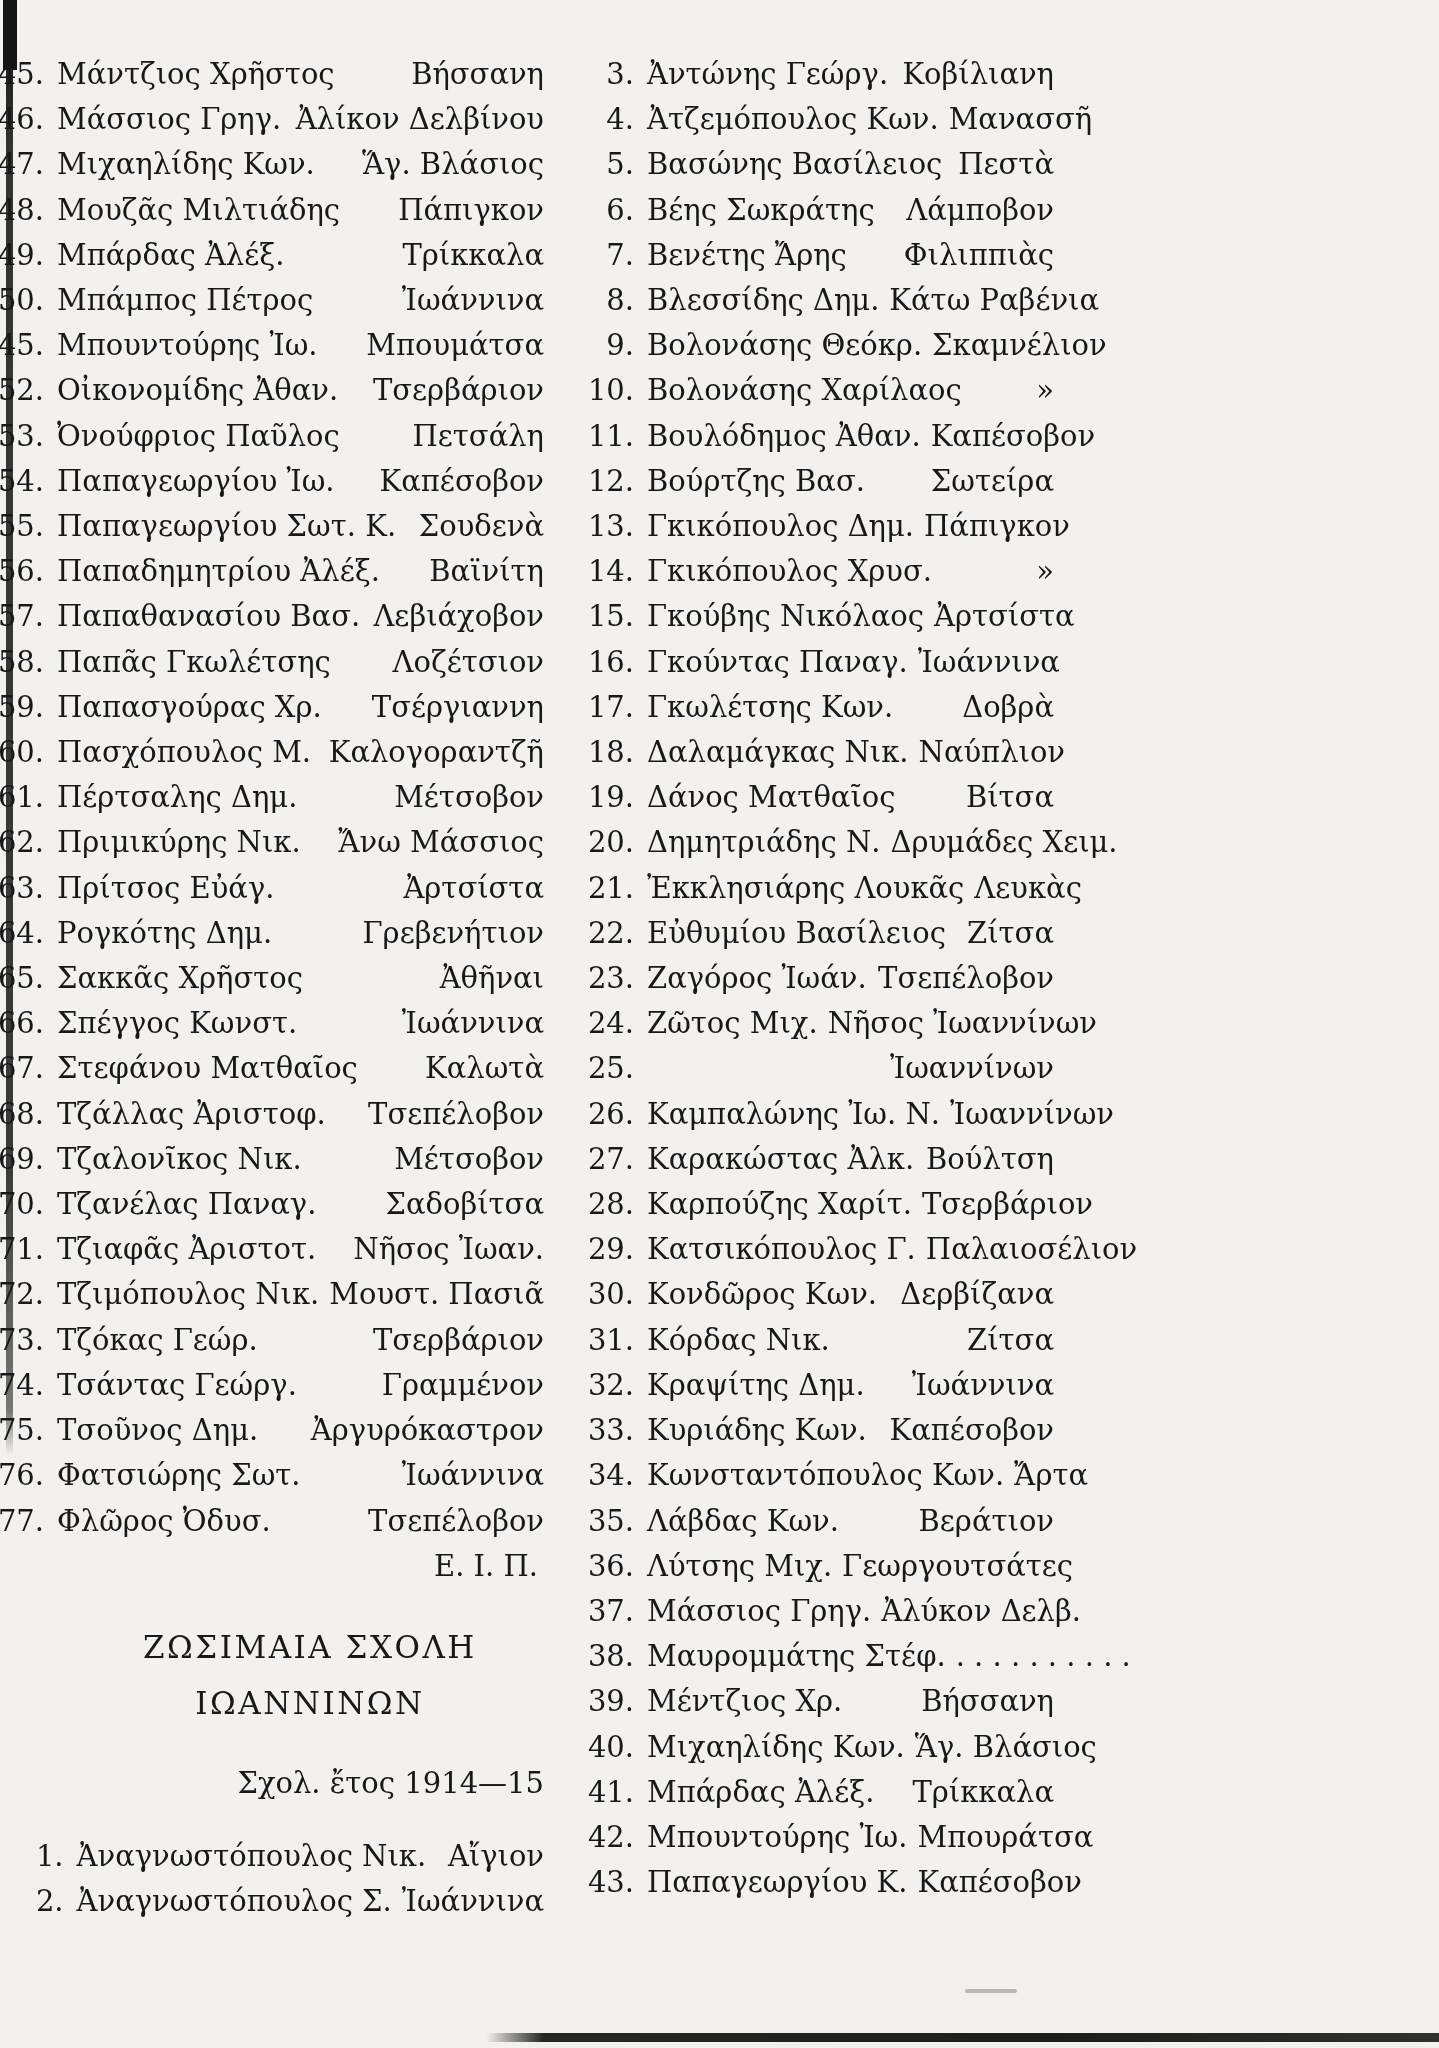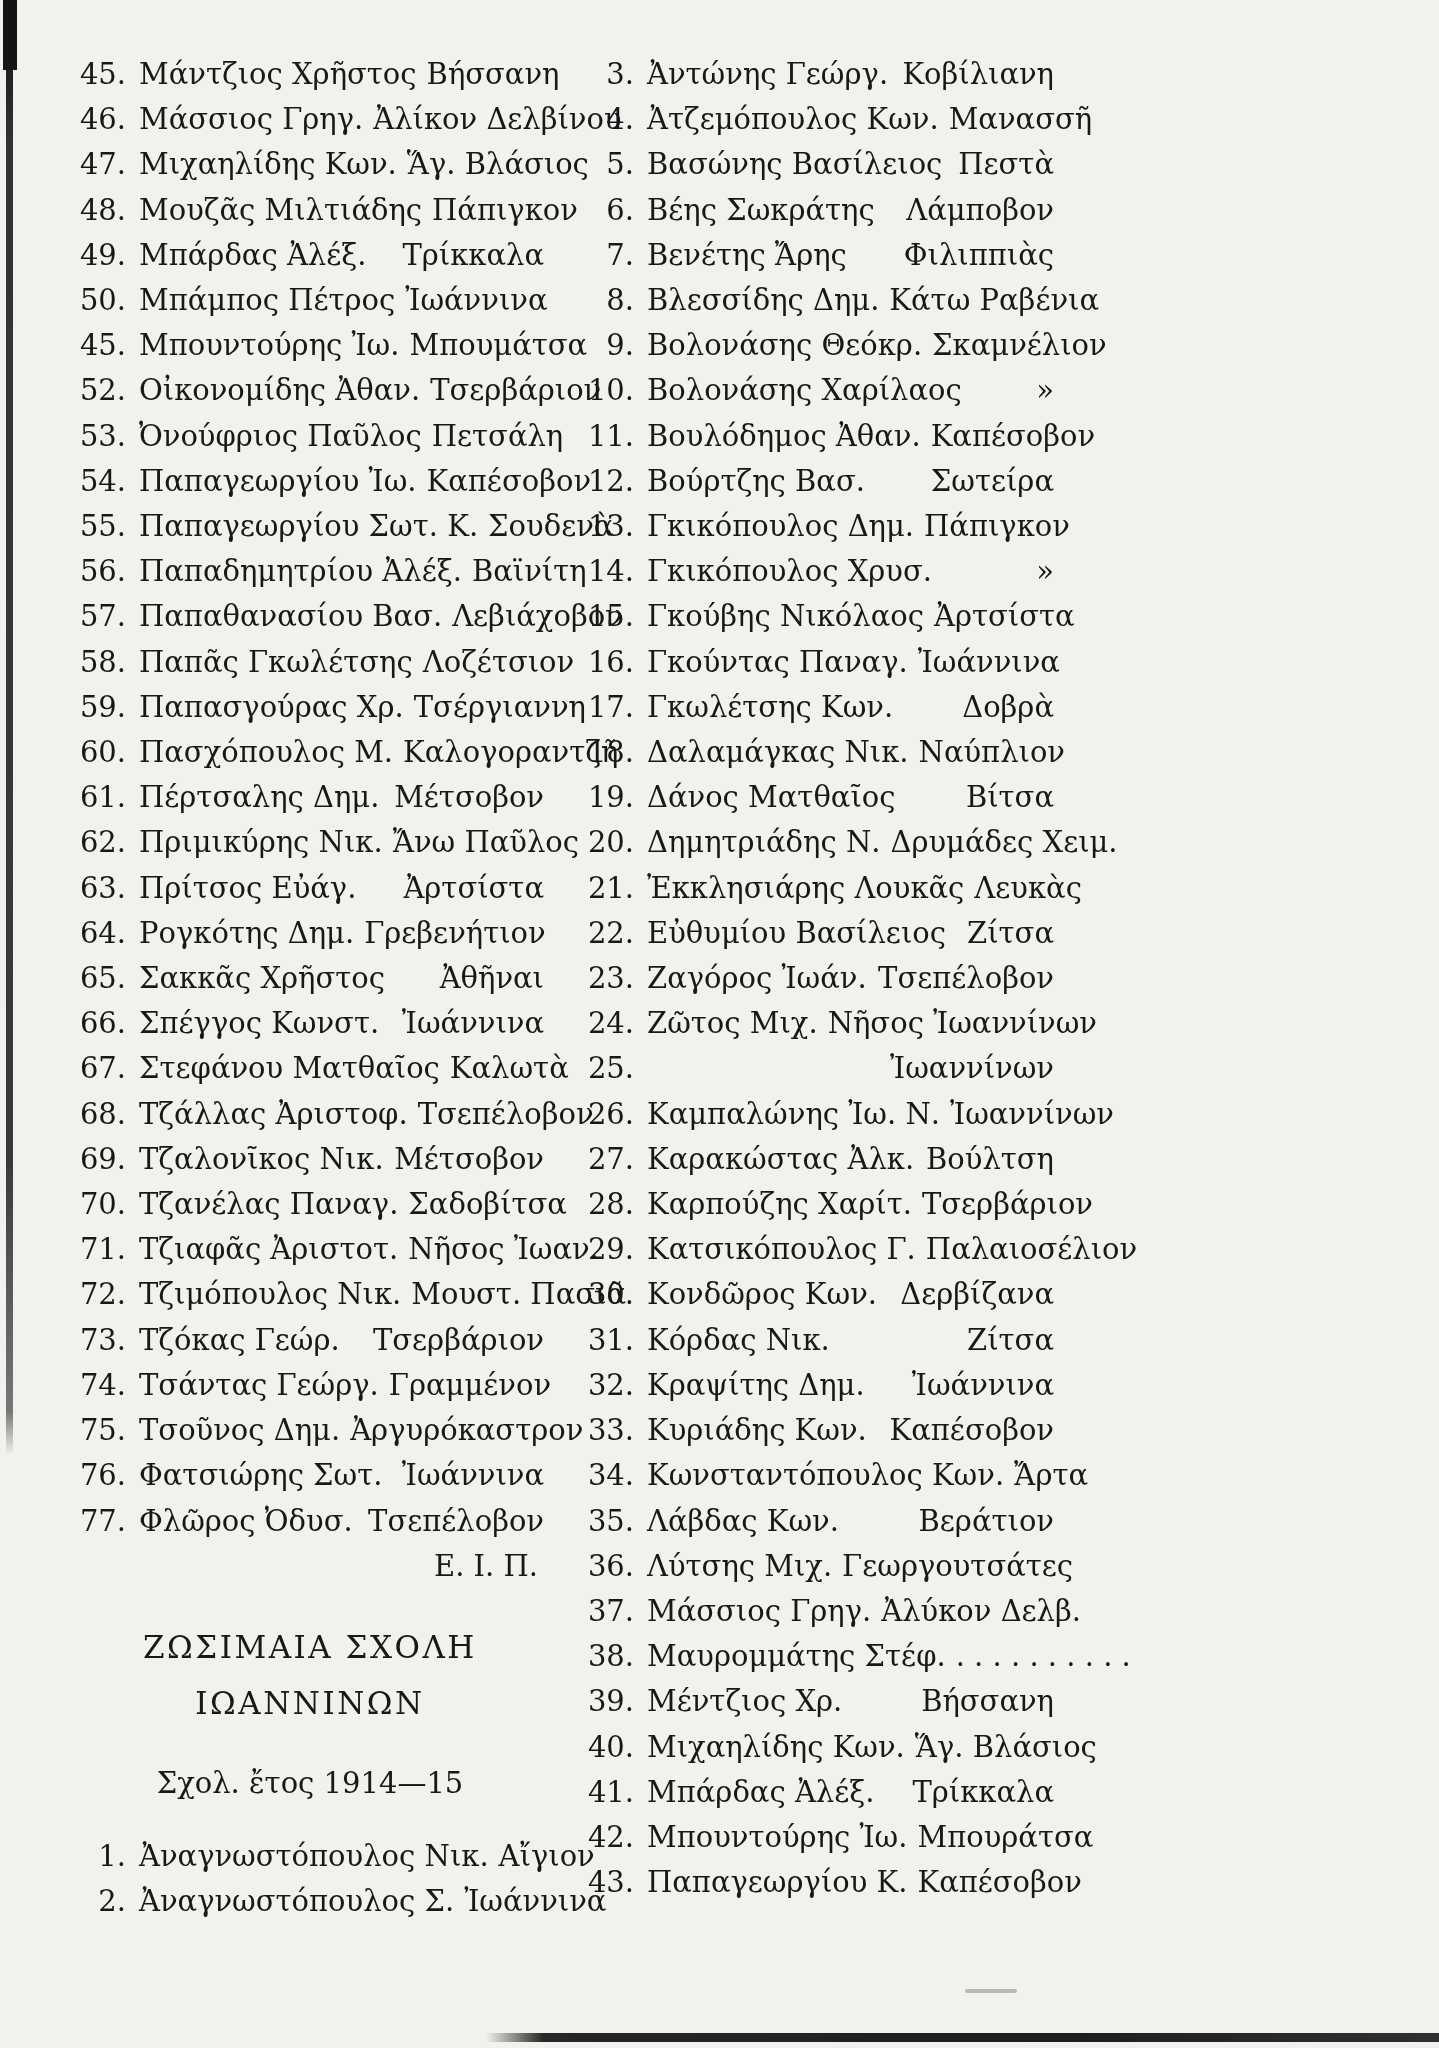--- a/index.html
+++ b/index.html
@@ -45,21 +45,21 @@
   .columns {
     position: absolute;
     top: 52px; left: 76px;
     width: 1292px;
     display: flex;
   }
   .col {
     display: flex;
     flex-direction: column;
   }
-  .col-left  { width: 468px; margin-right: 22px; }
+  .col-left  { width: 468px; margin-right: 22px; align-items: flex-end; }
   .col-right { width: 470px; margin-left: 18px; }
   .row {
     display: flex;
     align-items: baseline;
     line-height: 45.2px;
     font-size: 29px;
     white-space: nowrap;
   }
   .num {
     flex: 0 0 50px;
@@ -212,21 +212,21 @@
 
         <div class="row">
           <span class="num">61.</span>
           <span class="name">Πέρτσαλης Δημ.</span>
           <span class="place">Μέτσοβον</span>
         </div>
 
         <div class="row">
           <span class="num">62.</span>
           <span class="name">Πριμικύρης Νικ.</span>
-          <span class="place">Ἄνω Παῦλος</span>
+          <span class="place">Ἄνω Μάσσιος</span>
         </div>
 
         <div class="row">
           <span class="num">63.</span>
           <span class="name">Πρίτσος Εὐάγ.</span>
           <span class="place">Ἀρτσίστα</span>
         </div>
 
         <div class="row">
           <span class="num">64.</span>

